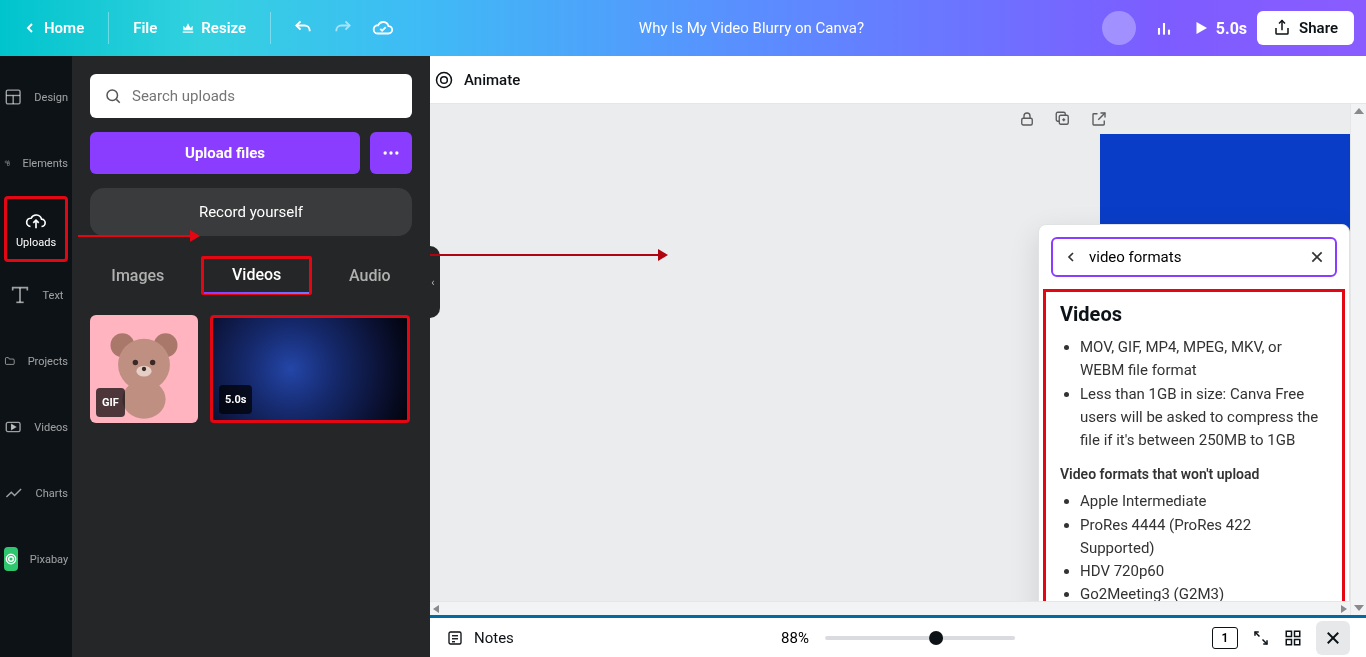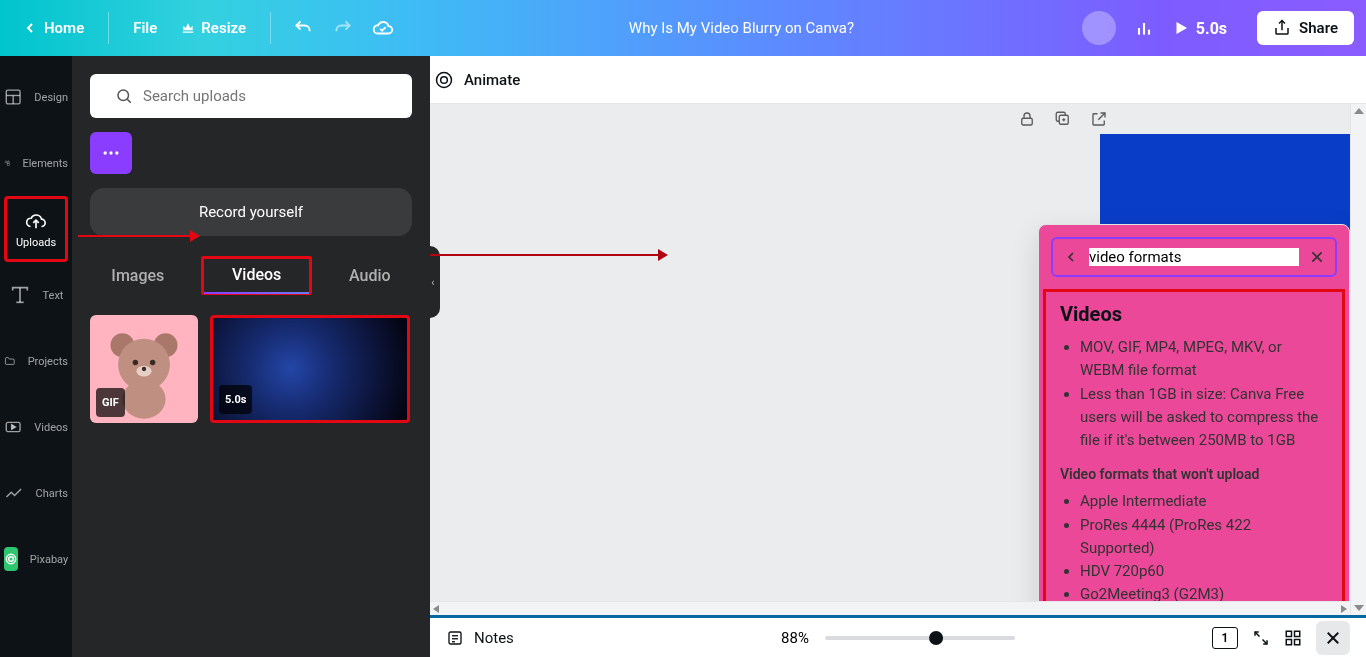--- a/index.html
+++ b/index.html
@@ -7,33 +7,33 @@
 
 
 .header { height: 56px; background: linear-gradient(90deg,#00c4cc 0%,#33d1e0 15%,#3ebcf5 30%,#5a8eff 55%,#7d5cff 85%,#8a5cff 100%); display:flex; align-items:center; color:#fff; padding: 0 12px; }
 .header .hleft{ display:flex; align-items:center; gap:4px; flex:0 0 auto;}
 .header .sep { width:1px; height:32px; background:rgba(255,255,255,0.35); margin:0 10px; }
 .header .hmid { flex:1; text-align:center; font-size:15px; font-weight:400; }
 .header .hright { display:flex; align-items:center; gap:10px; flex:0 0 auto;}
 .header .hitm { display:flex; align-items:center; gap:6px; padding:6px 10px; border-radius:4px; font-size:15px; font-weight:600; cursor:pointer;}
 .header .crown{ width:14px; height:14px;}
 .header .tbbtn{ width:36px;height:36px;display:flex;align-items:center;justify-content:center; border-radius:4px;}
-.share-btn{ background:#fff; color:#0d1216; border-radius:6px; padding:8px 16px; display:flex; align-items:center; gap:8px; font-weight:600; font-size:15px;margin-left:20px;}
+.share-btn{ background:#fff; color:#0d1216; border-radius:6px; padding:8px 16px; display:flex; align-items:center; gap:8px; font-weight:600; font-size:15px;}
 .play-pill{ display:flex;align-items:center;gap:6px;font-weight:700;}
 .avatar{ width:34px;height:34px;border-radius:50%;background:rgba(255,255,255,0.3); }
 
 
 .body { flex:1; display:flex; min-height:0;}
 .sidenav { width:72px; background:#0d1216; display:flex; flex-direction:column; align-items:center; padding-top:8px; gap:0; }
 .sidenav .navitem { width:64px; height:66px; display:flex; flex-direction:row; align-items:center; justify-content:center; gap:12px; color:rgba(255,255,255,0.6); font-size:11px; border-radius:6px; cursor:pointer;}
 .rednavbox{ position:relative; border:3px solid #e30613; border-radius:4px; width:64px; height:66px; display:flex; flex-direction:column; align-items:center; justify-content:center; gap:4px; color:#fff; font-size:11px; }
 
 
 .panel { width:358px; background:#252627; display:flex; flex-direction:column; padding:18px 18px 0 18px; gap:14px; }
-.searchbox { background:#fff; border-radius:6px; height:44px; display:flex; align-items:center; padding:0 25px; gap:10px; color:#555;}
+.searchbox { background:#fff; border-radius:6px; height:44px; display:flex; align-items:center; padding:0 14px; gap:10px; color:#555;}
 .searchbox input{ border:none; outline:none; flex:1; font-size:15px; background:transparent; }
 .rowbtns{ display:flex; gap:10px;}
 .uploadbtn{ flex:1; background:#8b3dff; color:#fff; border-radius:6px; height:42px; font-weight:700; font-size:15px; display:flex;align-items:center;justify-content:center;}
 .dotmenu{ width:42px;height:42px;background:#8b3dff;border-radius:6px;color:#fff;display:flex;align-items:center;justify-content:center;font-weight:700;}
 .recordbtn{ background:#3a3b3c; color:#fff; border-radius:14px; height:48px; font-weight:400; font-size:15px; display:flex;align-items:center;justify-content:center;}
 .mediatabs{ display:flex; justify-content:space-around; color:#b0b0b0; font-size:16px; font-weight:500; margin-top:6px;}
 .mediatabs .mtab{ padding:10px 6px; cursor:pointer; position:relative;}
 .mediatabs .mactive{ color:#fff; }
 .mediatabs .mactive::after{ content:""; position:absolute; left:0; right:0; bottom:-2px; height:2px; background:linear-gradient(90deg,#8b3dff,#6a7bff); }
 .redtabbox{ border:3px solid #e30613; border-radius:2px; padding:6px 28px !important; }
@@ -49,21 +49,21 @@
 .toolstrip .animate{ display:flex;align-items:center;gap:10px; font-size:15px; font-weight:500; color:#0d1216;}
 .stage{ flex:1; position:relative; overflow:hidden;}
 .pageops{ position:absolute; top:6px; right:258px; display:flex; gap:18px; color:#4a4a4a; }
 .designcard{ position:absolute; left:670px; top:30px; width:440px; height:440px; background:#0a3dc7; }
 .designimg{ position:absolute; left:24px; top:100px; right:24px; height:230px; background: radial-gradient(circle at 45% 50%, #2a55d0 0%, #1b3aa0 30%, #0d1f60 70%, #060c28 100%); }
 .designtxt{ position:absolute; left:0; right:0; top:190px; text-align:center; color:#fff; font-weight:800; letter-spacing:6px; font-size:25px; }
 .designsub{ position:absolute; left:0; right:0; top:225px; text-align:center; color:#fff; letter-spacing:8px; font-size:9px; font-weight:500;}
 .designurl{ position:absolute; left:0; right:0; top:345px; text-align:center; color:#fff; font-size:15px;}
 
 
-.helpbox{ position:absolute; right:16px; top:120px; width:312px; background:#ec4899; border:1px solid #e2e2e2; border-radius:8px; box-shadow:0 10px 30px rgba(0,0,0,0.12); padding:0; }
+.helpbox{ position:absolute; right:16px; top:120px; width:312px; background:#ffffff; border:1px solid #e2e2e2; border-radius:8px; box-shadow:0 10px 30px rgba(0,0,0,0.12); padding:0; }
 .helpsearch{ margin:12px; border:2px solid #8b3dff; border-radius:6px; height:40px; display:flex; align-items:center; padding:0 10px; gap:10px;}
 .helpsearch input{ border:none; outline:none; flex:1; font-size:15px;}
 .redhelpbox{ border:3px solid #e30613; margin:0 4px 4px 4px; padding:10px 14px 14px 14px;}
 .helph2{ font-size:20px; font-weight:700; color:#0d1216; margin-bottom:10px;}
 .helpul{ list-style: disc; padding-left:20px; color:#333; font-size:15px; line-height:1.55;}
 .helpsub{ font-size:14px; font-weight:600; color:#333; margin:14px 0 8px 0;}
 
 
 .bottombar{ height:42px; background:#fff; border-top:3px solid #0369a1; display:flex; align-items:center; padding:0 16px; gap:14px; position:relative;}
 .bottombar .notes{ display:flex;align-items:center;gap:10px; font-size:15px; color:#0d1216;}
@@ -228,20 +228,21 @@
 
   <div class="panel">
     <div class="searchbox">
       <svg width="18" height="18" viewBox="0 0 24 24" fill="none" stroke="#555" stroke-width="2">
           <circle cx="11" cy="11" r="7"></circle>
           <line x1="21" y1="21" x2="16.5" y2="16.5"></line>
         </svg>
       <input placeholder="Search uploads" style="">
     </div>
     <div class="rowbtns">
+      <div class="uploadbtn">Upload files</div>
       <div class="dotmenu">
         <svg width="20" height="20" viewBox="0 0 24 24" fill="#fff">
             <circle cx="5" cy="12" r="2"></circle>
             <circle cx="12" cy="12" r="2"></circle>
             <circle cx="19" cy="12" r="2"></circle>
           </svg>
       </div>
     </div>
     <div class="recordbtn">Record yourself</div>
     <div class="mediatabs">

